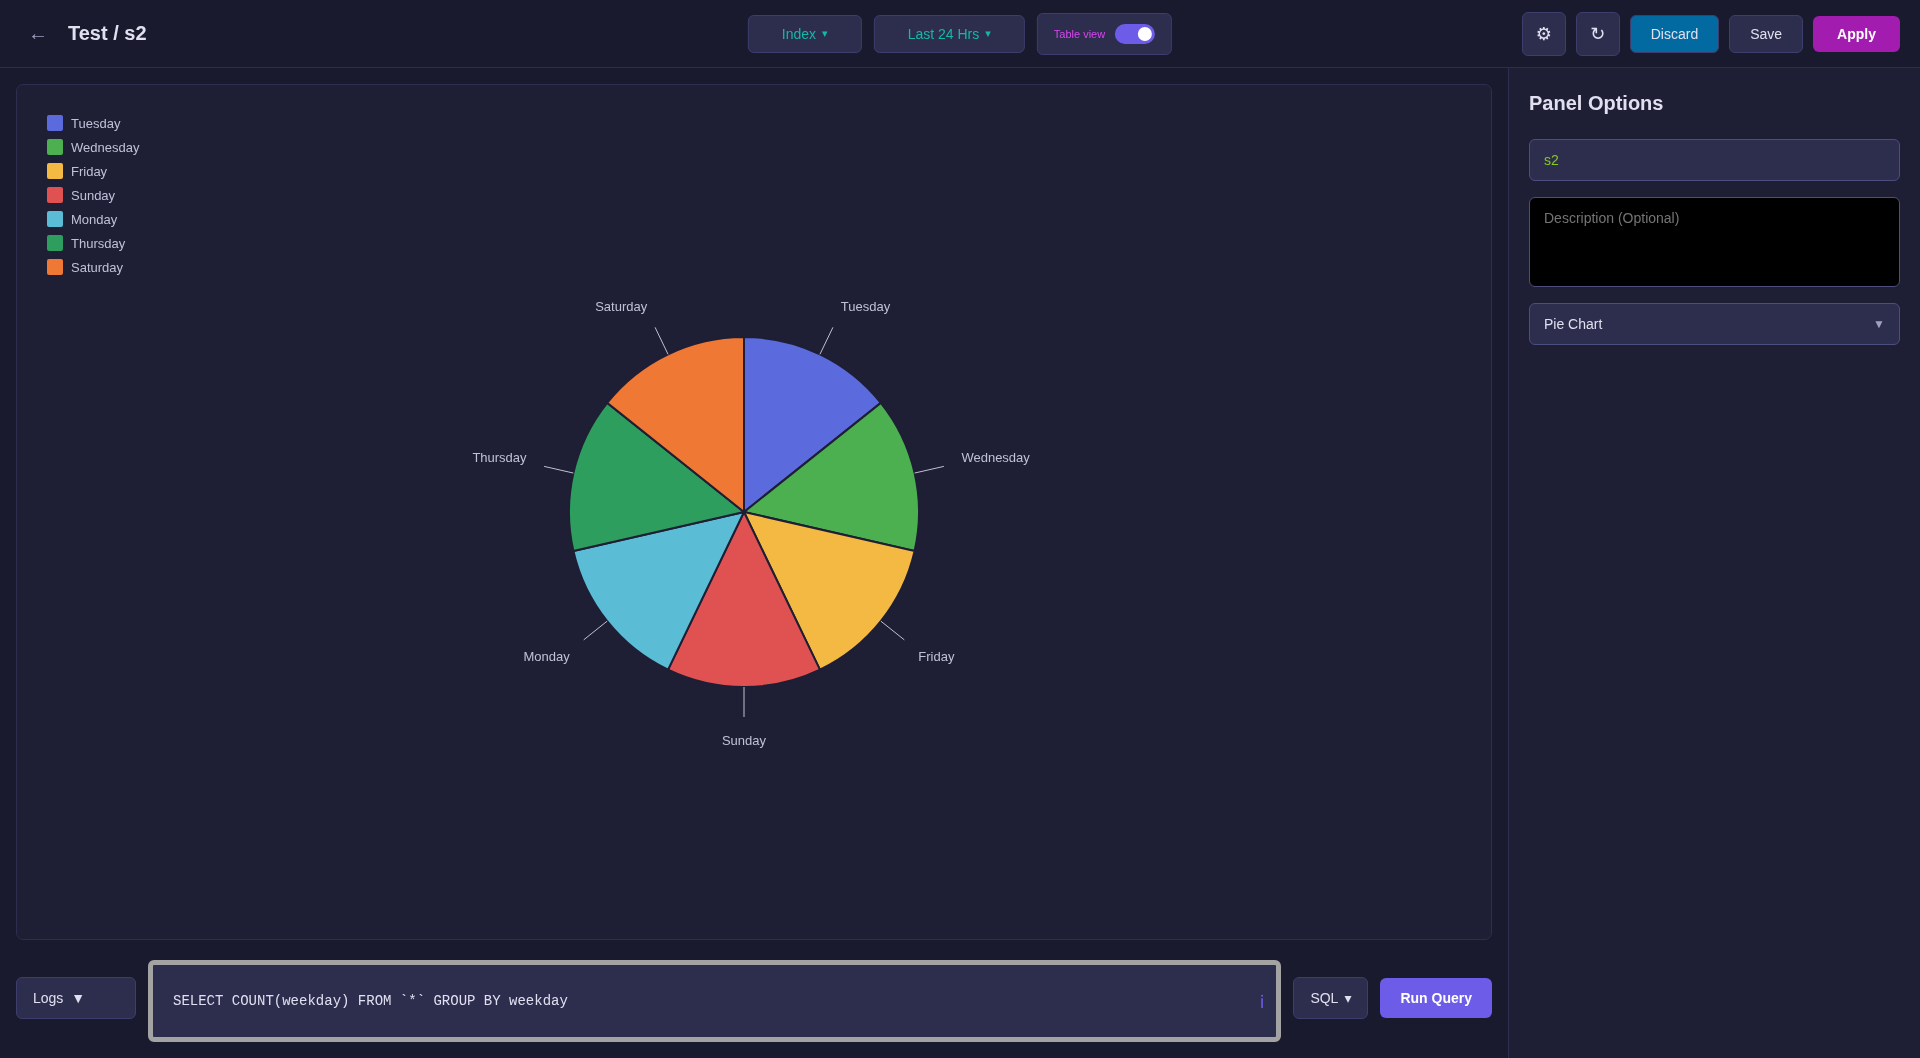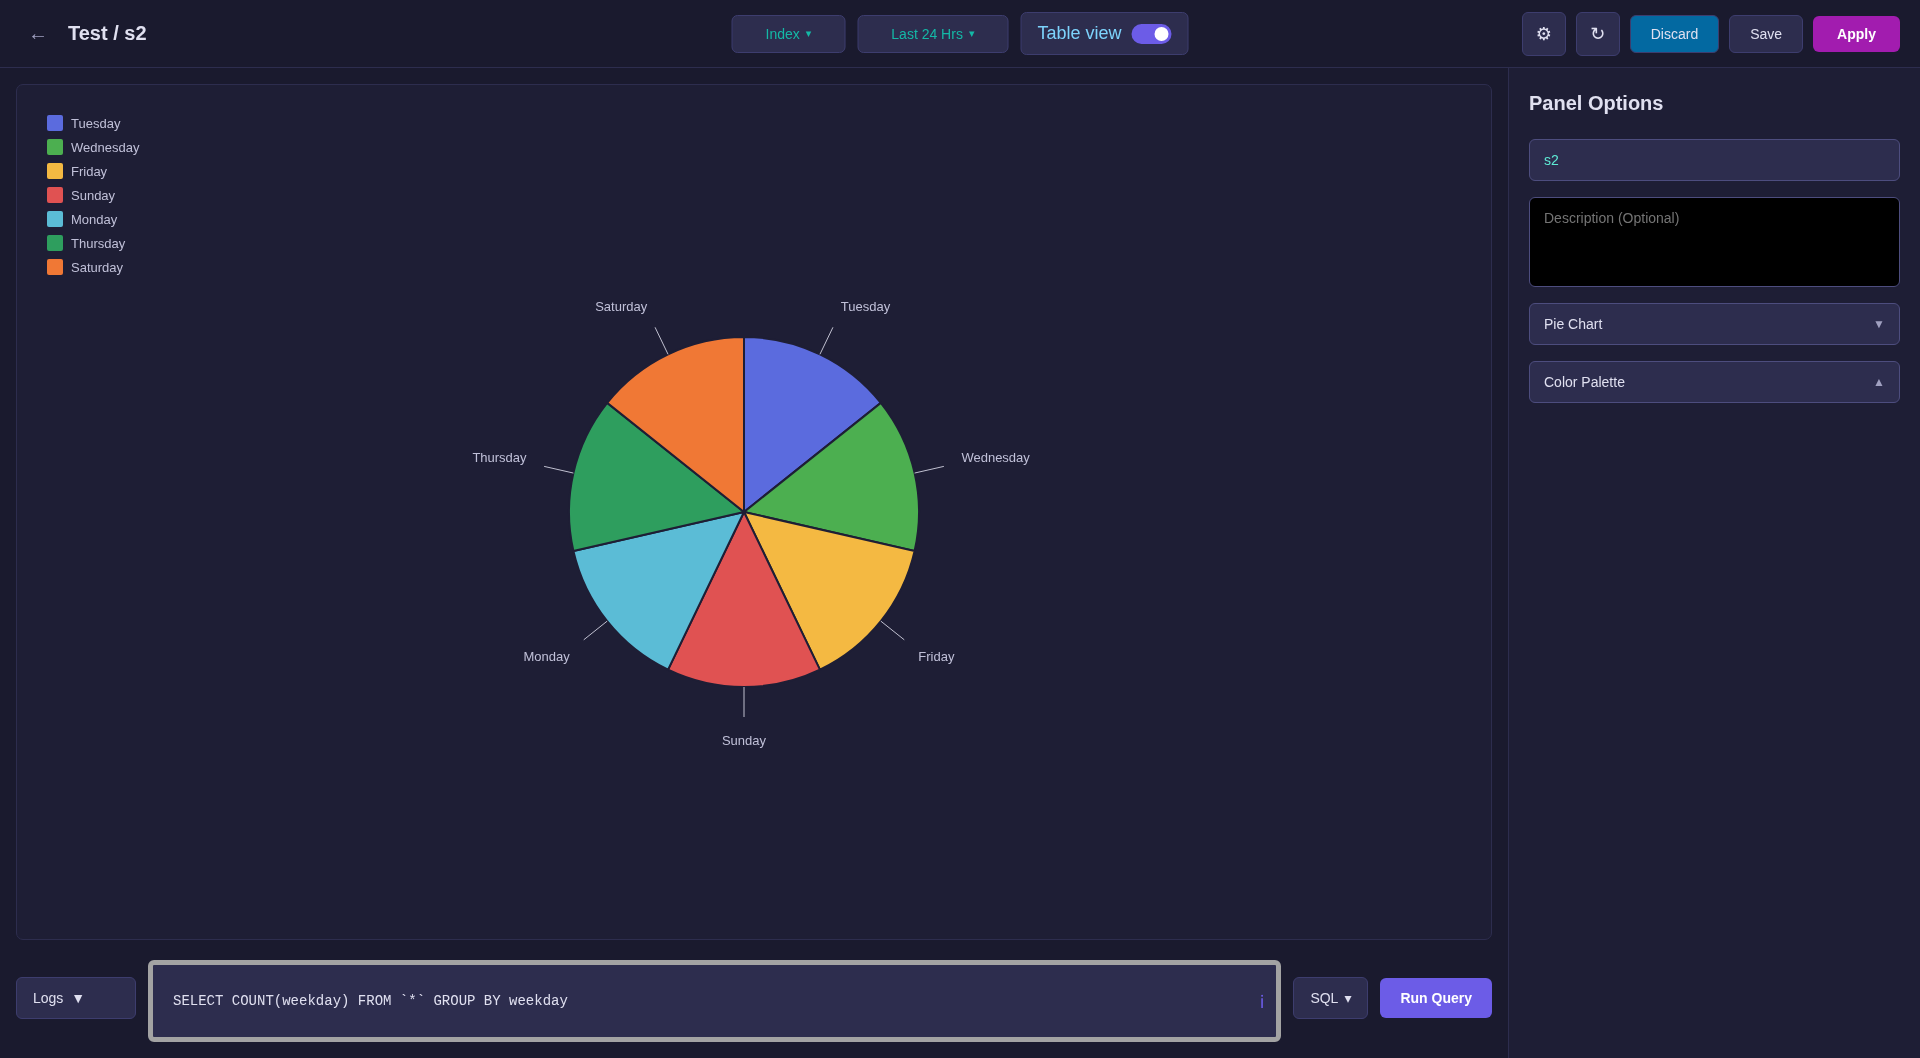--- a/index.html
+++ b/index.html
@@ -61,27 +61,27 @@
       cursor: pointer;
       font-size: 14px;
       display: flex;
       align-items: center;
       gap: 6px;
       white-space: nowrap;
     }
     .toggle-container {
       background: #2d2d4e;
       border: 1px solid #3d3d6e;
-      color: #7dd3fc;
+      color: #d946ef;
       padding: 10px 16px;
       border-radius: 6px;
       display: flex;
       align-items: center;
       gap: 10px;
-      font-size: 18px;
+      font-size: 11px;
     }
     .toggle {
       width: 40px;
       height: 20px;
       background: #6c5ce7;
       border-radius: 10px;
       position: relative;
       cursor: pointer;
     }
     .toggle::after {
@@ -284,21 +284,21 @@
     }
     .panel-title {
       font-size: 20px;
       font-weight: 600;
       color: #e0e0f0;
       margin-bottom: 8px;
     }
     .panel-input {
       background: #2d2d4e;
       border: 1px solid #4d4d7e;
-      color: #5eead4;
+      color: #84cc16;
       padding: 12px 14px;
       border-radius: 6px;
       font-size: 14px;
       width: 100%;
       outline: none;
     }
     .panel-textarea {
       background: #000000;
       border: 1px solid #4d4d7e;
       color: #8080a0;
@@ -469,19 +469,15 @@
 
     <input type="text" class="panel-input" value="s2" style="">
 
     <textarea class="panel-textarea" placeholder="Description (Optional)" style=""></textarea>
 
     <div class="panel-select">
       <span>Pie Chart</span>
       <span class="dropdown-arrow">▼</span>
     </div>
 
-    <div class="panel-select">
-      <span>Color Palette</span>
-      <span class="dropdown-arrow-up">▲</span>
-    </div>
   </div>
 
 </div>
 
 </body></html>

